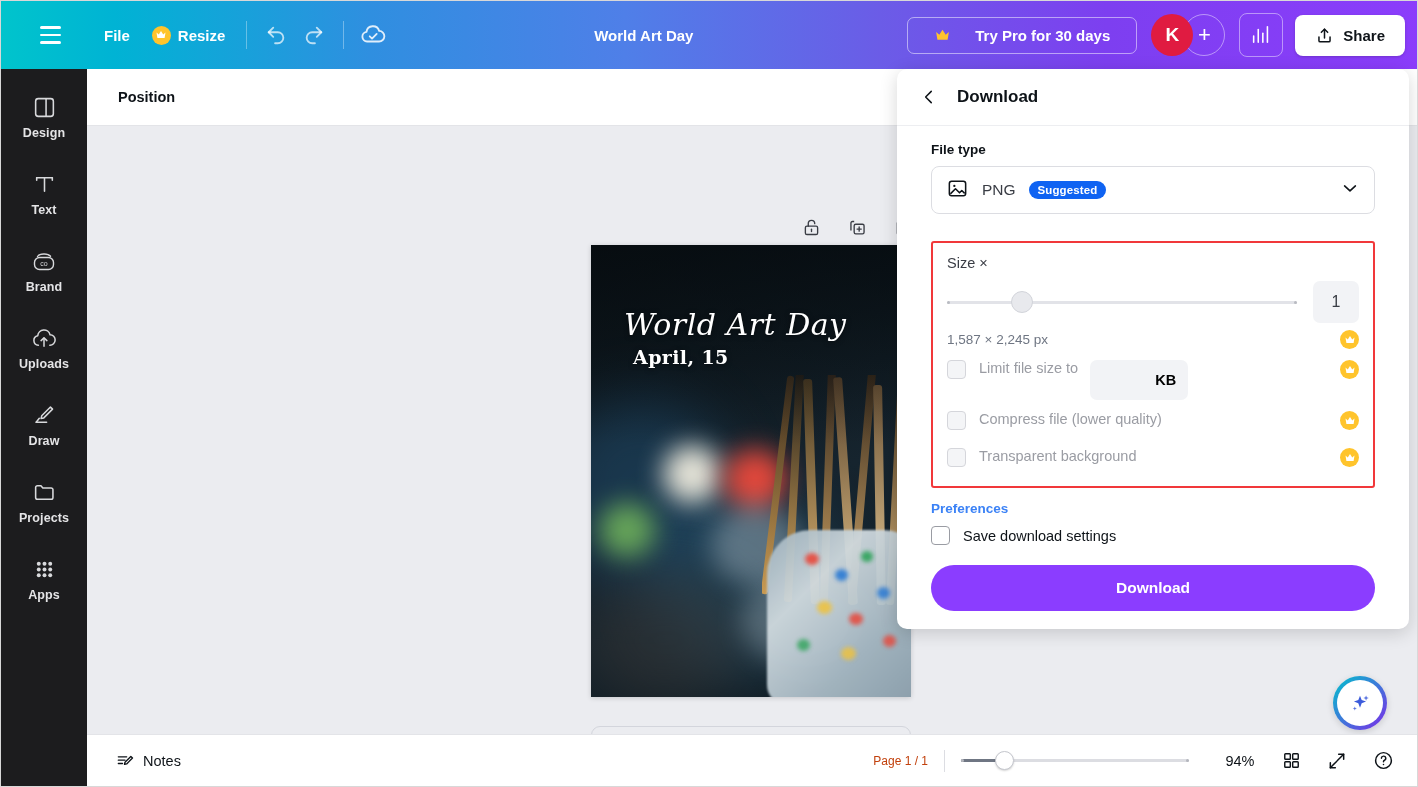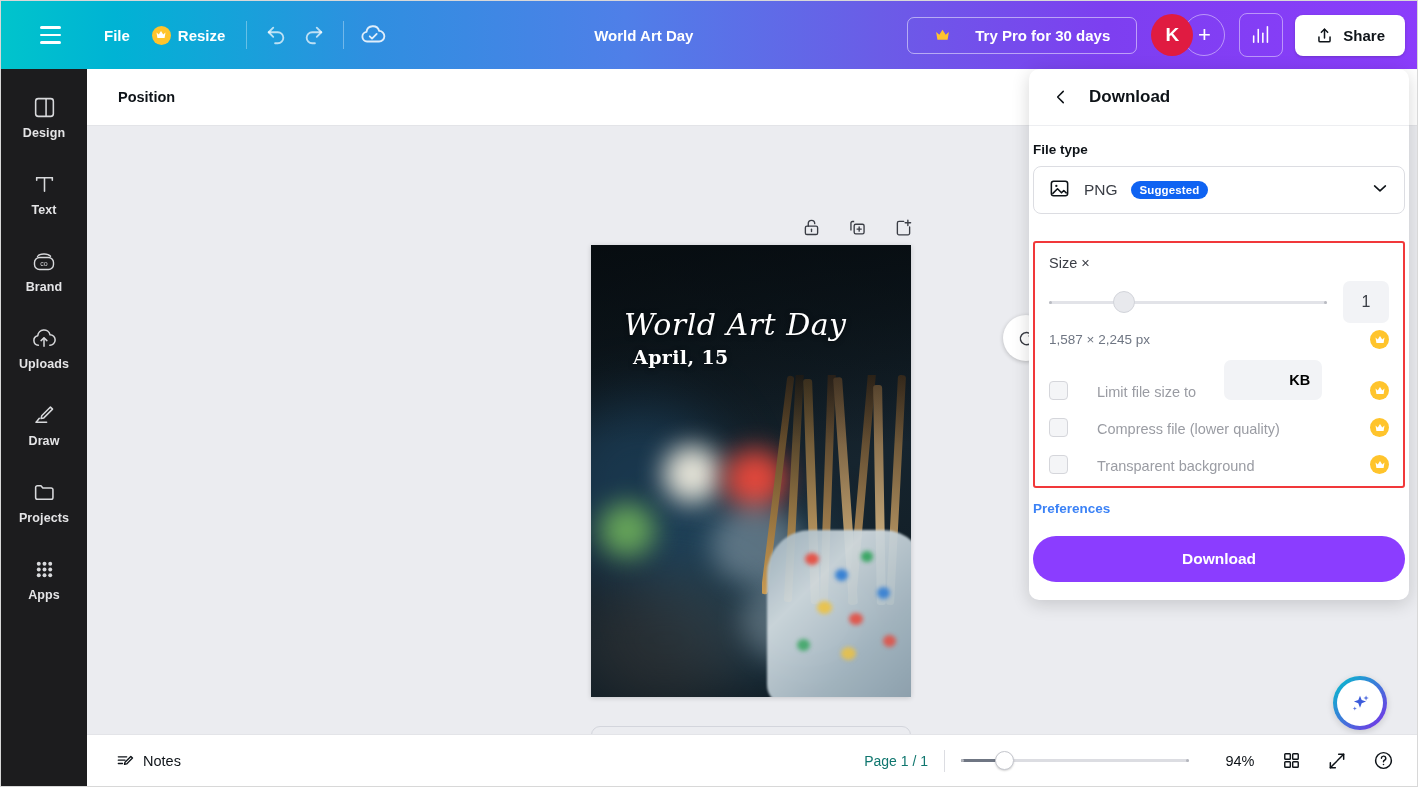--- a/index.html
+++ b/index.html
@@ -222,56 +222,56 @@
     border-top: 1px solid #e3e4e8;
     display: flex; align-items: center;
     padding: 0 18px;
     z-index: 25;
   }
   #notes-btn {
     display: flex; align-items: center; gap: 8px;
     font-size: 14.5px; color: #0e1318; font-weight: normal;
     padding: 7px 10px; border-radius: 6px; cursor: pointer;
   }
-  #page-indicator { font-size: 14px; color: #0f766e; white-space: nowrap; }
+  #page-indicator { font-size: 12px; color: #c2410c; white-space: nowrap; }
   .sb-divider { width: 1px; height: 22px; background: #dcdde2; margin: 0 16px; }
   #zoom-slider {
     position: relative; width: 228px; height: 18px;
     display: flex; align-items: center; cursor: pointer;
   }
   #zoom-track-bg { position:absolute; left:0; right:0; height: 3px; background:#dcdde2; border-radius: 2px; }
   #zoom-track-fill { position:absolute; left:0; width: 42px; height: 3px; background:#6f7683; border-radius: 2px; }
   #zoom-knob {
     position: absolute; left: 34px;
     width: 19px; height: 19px; border-radius: 50%;
     background: #fff; border: 1px solid #c5c7ce;
     box-shadow: 0 1px 2px rgba(0,0,0,0.18);
   }
   .zt-dot { position:absolute; width:3px; height:3px; border-radius:50%; background:#b4b6bd; }
   #zoom-pct { font-size: 14.5px; color: #0e1318; margin-left: 28px; width: 46px; text-align: center; }
   .sb-icon { width: 36px; height: 36px; display:flex; align-items:center; justify-content:center; cursor:pointer; border-radius:6px; margin-left: 10px; }
 
   
   #dl-panel {
     position: absolute; right: 8px; top: 68px;
-    width: 380px;
+    width: 512px;
     background: #ffffff;
     border-radius: 10px;
     box-shadow: 0 4px 18px rgba(0,0,0,0.16);
     z-index: 50;
     overflow: hidden;
   }
   #dl-header {
     height: 57px; display: flex; align-items: center;
     padding: 0 18px; gap: 14px;
     border-bottom: 1px solid #edeef1;
   }
   #dl-back { width: 28px; height: 28px; display:flex; align-items:center; justify-content:center; cursor:pointer; border-radius:6px; }
   #dl-title { font-size: 17px; font-weight: bold; color: #0e1318; }
-  #dl-body { padding: 16px 4px 18px; }
+  #dl-body { padding: 16px 34px 18px; }
   .field-label { font-size: 13.5px; font-weight: bold; color: #0e1318; margin-bottom: 9px; }
   #filetype-select {
     height: 48px; border: 1px solid #dcdde2; border-radius: 8px;
     display: flex; align-items: center; padding: 0 14px;
     cursor: pointer; margin-bottom: 4px;
   }
   #filetype-select .ft-name { font-size: 15.5px; color: #3a3d45; margin-left: 13px; }
   .badge-suggested {
     background: #0f63f2; color: #fff;
     font-size: 11.5px; font-weight: bold;
@@ -302,22 +302,22 @@
   }
   #px-row { display:flex; align-items:center; justify-content: space-between; margin-top: 7px; }
   #px-text { font-size: 13.5px; color: #6f7683; }
   .crown-badge {
     width: 19px; height: 19px; border-radius: 50%;
     background: #ffc42c; display:flex; align-items:center; justify-content:center;
     flex: none;
   }
   .crown-badge svg { width: 12px; height: 12px; }
   .opt-row {
-    display: flex; align-items: flex-end;
-    margin-top: 11px; min-height: 26px; gap: 16px;
+    display: flex; align-items: flex-start;
+    margin-top: 11px; min-height: 26px;
   }
   .cbx {
     width: 19px; height: 19px; border-radius: 4px;
     border: 1.5px solid #d5d6db; background: #f4f5f7;
     flex: none; margin-right: 13px; cursor: pointer;
   }
   .cbx.enabled { background: #fff; border-color: #9a9ca3; }
   .opt-label { font-size: 14.5px; color: #9a9ca3; }
   .opt-label.enabled { color: #0e1318; }
   #kb-input {
@@ -742,18 +742,22 @@
           <div class="crown-badge">
             <svg viewBox="0 0 24 24" fill="#fff">
                 <path d="M3 7l4.5 4L12 4l4.5 7L21 7l-1.8 11H4.8L3 7z"></path>
               </svg>
           </div>
         </div>
       </div>
 
       <div id="pref-label">Preferences</div>
 
+      <div id="save-row">
+        <div class="cbx enabled"></div>
+        <div class="opt-label enabled">Save download settings</div>
+      </div>
 
       <button id="dl-submit">Download</button>
     </div>
   </div>
 
 </div>
 
 </body></html>

